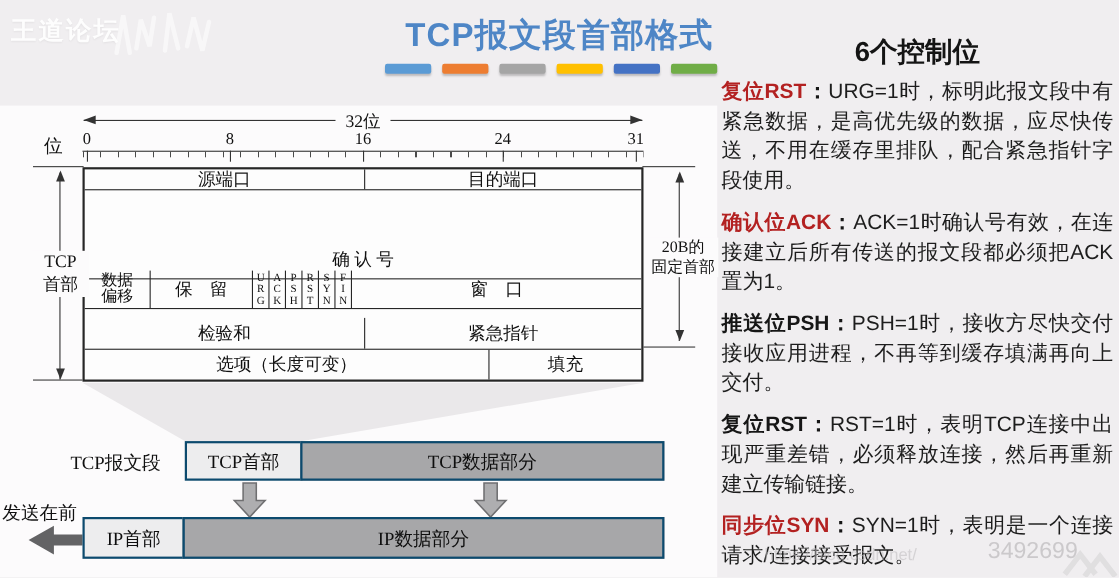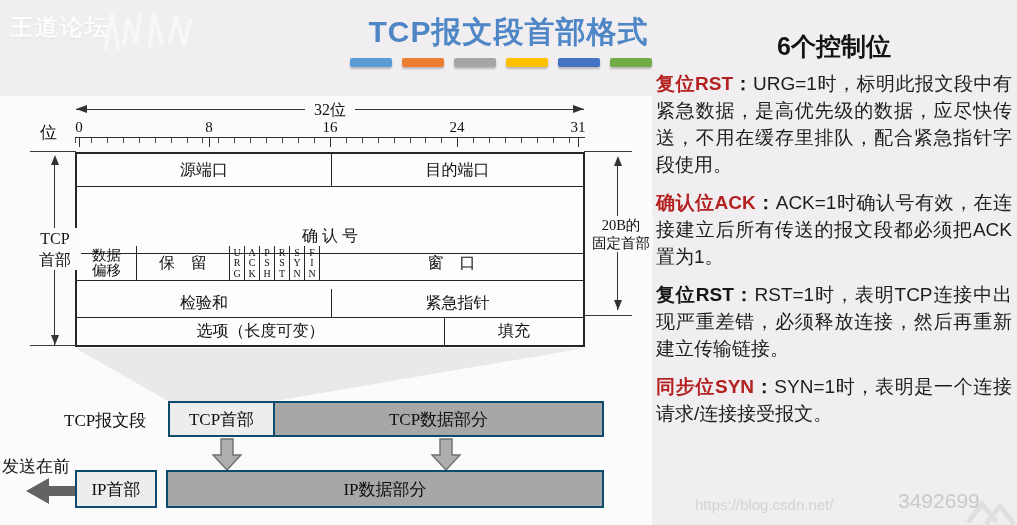--- a/index.html
+++ b/index.html
@@ -117,21 +117,21 @@
   <div class="majortick" style="left:330px"></div>
   <div class="majortick" style="left:457px"></div>
   <div class="majortick" style="left:578px"></div>
 
   <div class="line" style="left:30px;top:151px;width:46px;height:1px"></div>
   <div class="line" style="left:584px;top:151px;width:48px;height:1px"></div>
   <div class="line" style="left:30px;top:345px;width:46px;height:1px"></div>
   <div class="line" style="left:584px;top:315px;width:48px;height:1px"></div>
 
   <div class="tbl">
-    <div class="row" style="top:0;height:33px">
+    <div class="row" style="top:0;height:19px">
       <div class="cell" style="width:255px">源端口</div>
       <div class="cell" style="width:251px">目的端口</div>
     </div>
     <div class="row" style="top:66px;height:34px">
       <div class="cell" style="width:506px">确 认 号</div>
     </div>
     <div class="row" style="top:92px;height:35px">
       <div class="cell small2" style="width:60px">数据
 偏移</div>
       <div class="cell" style="width:93px">保　留</div>
@@ -182,27 +182,28 @@
     <polygon points="221,439 233,439 233,455 241,455 227,470 213,455 221,455" fill="#aeaeb0" stroke="#6f6f71" stroke-width="1.4"></polygon>
     <polygon points="440,439 452,439 452,455 460,455 446,470 432,455 440,455" fill="#aeaeb0" stroke="#6f6f71" stroke-width="1.4"></polygon>
     <polygon points="26,491 49,478 49,486 77,486 77,496 49,496 49,504" fill="#636365"></polygon>
   </svg>
 
   <div class="flowlabel" style="left:64px;top:409px">TCP报文段</div>
   <div class="bbox light" style="left:168px;top:401px;width:107px;height:36px">TCP首部</div>
   <div class="bbox dark" style="left:273px;top:401px;width:331px;height:36px">TCP数据部分</div>
 
   <div class="flowlabel" style="left:2px;top:455px">发送在前</div>
-  <div class="bbox light" style="left:75px;top:470px;width:82px;height:38px">IP首部</div>
+  <div class="bbox light" style="left:75px;top:470px;width:93px;height:38px">IP首部</div>
   <div class="bbox dark" style="left:166px;top:470px;width:438px;height:38px">IP数据部分</div>
 
   <div class="rpanel">
     <p class="rhead">6个控制位</p>
     <p class="item"><b class="term red">复位RST</b><b class="colon">：</b><span>URG=1时，标明此报文段中有紧急数据，是高优先级的数据，应尽快传送，不用在缓存里排队，配合紧急指针字段使用。</span></p>
     <p class="item"><b class="term red">确认位ACK</b><b class="colon">：</b><span>ACK=1时确认号有效，在连接建立后所有传送的报文段都必须把ACK置为1。</span></p>
+    <p class="item"><b class="term black">推送位PSH</b><b class="colon">：</b><span>PSH=1时，接收方尽快交付接收应用进程，不再等到缓存填满再向上交付。</span></p>
     <p class="item"><b class="term black">复位RST</b><b class="colon">：</b><span>RST=1时，表明TCP连接中出现严重差错，必须释放连接，然后再重新建立传输链接。</span></p>
     <p class="item"><b class="term red">同步位SYN</b><b class="colon">：</b><span>SYN=1时，表明是一个连接请求/连接接受报文。</span></p>
 
   </div>
 
   <div class="wm-url">https://blog.csdn.net/</div>
   <div class="wm-id">3492699</div>
   <svg class="wm-logo" width="56" height="33" viewBox="0 0 56 33">
     <g stroke="#c9c7c9" stroke-width="5" fill="none">
       <path d="M8 30 L22 12 L36 30"></path>

